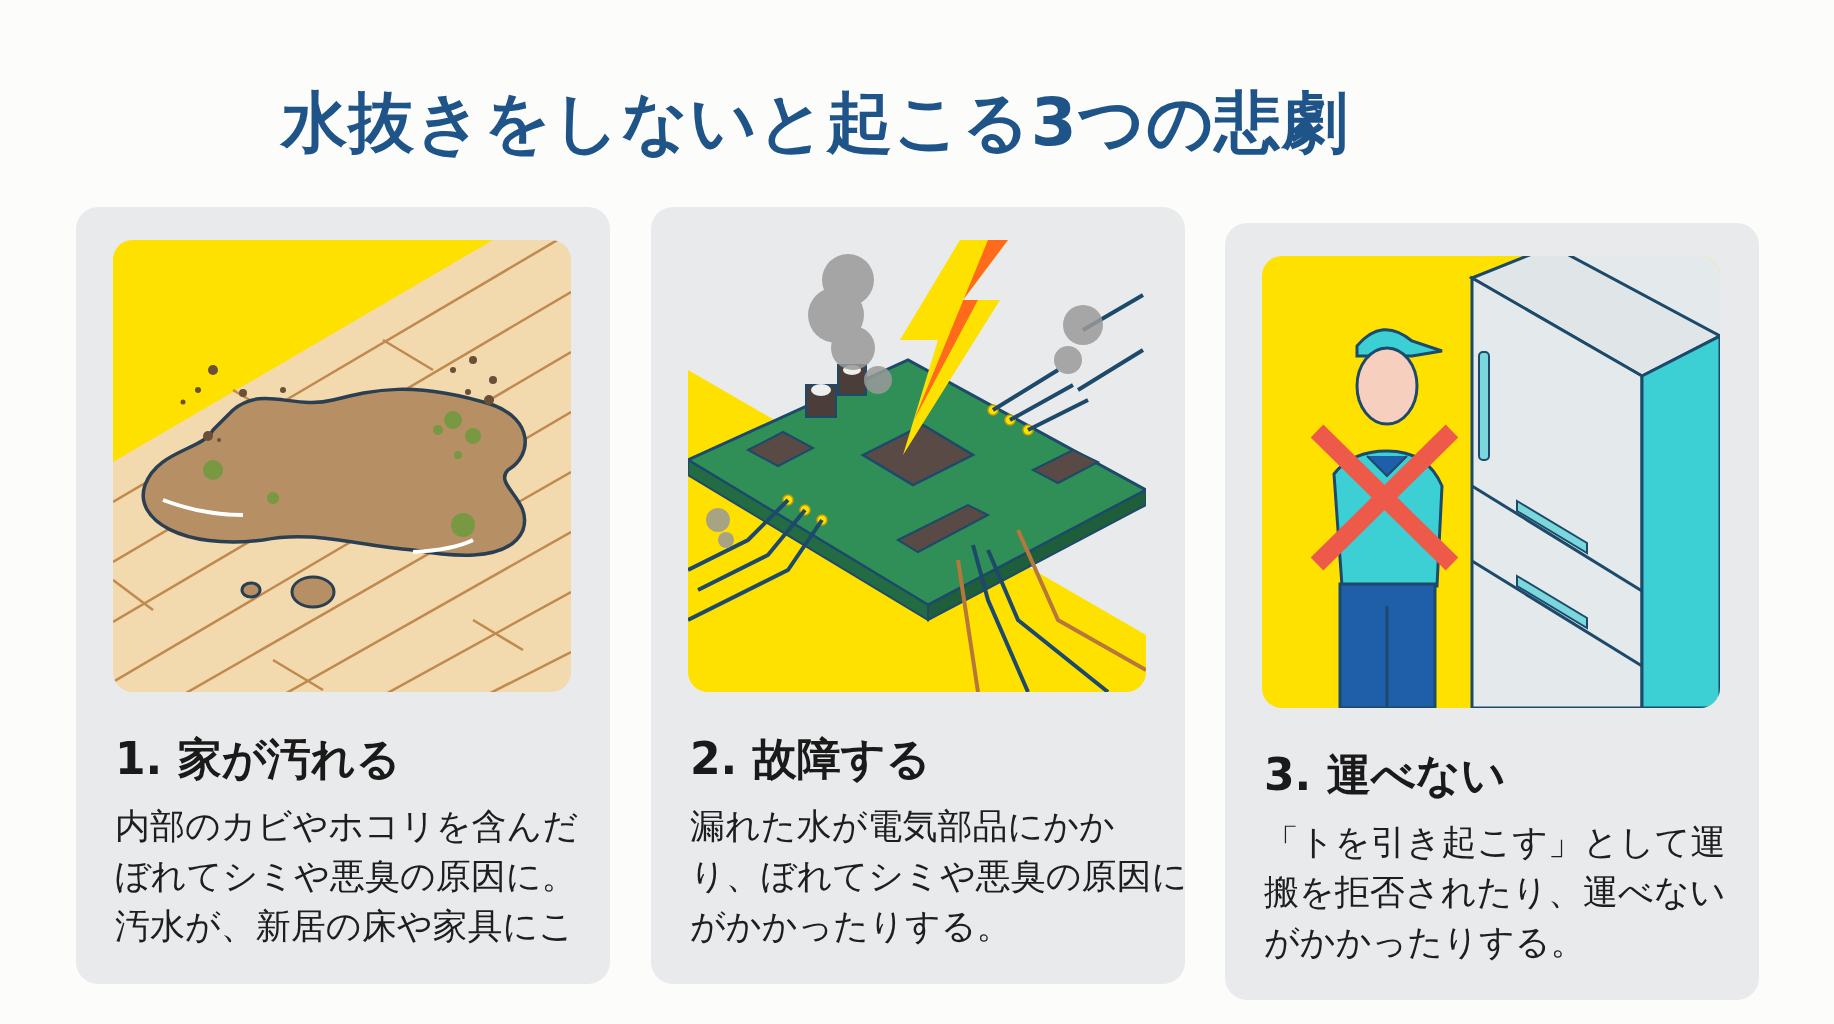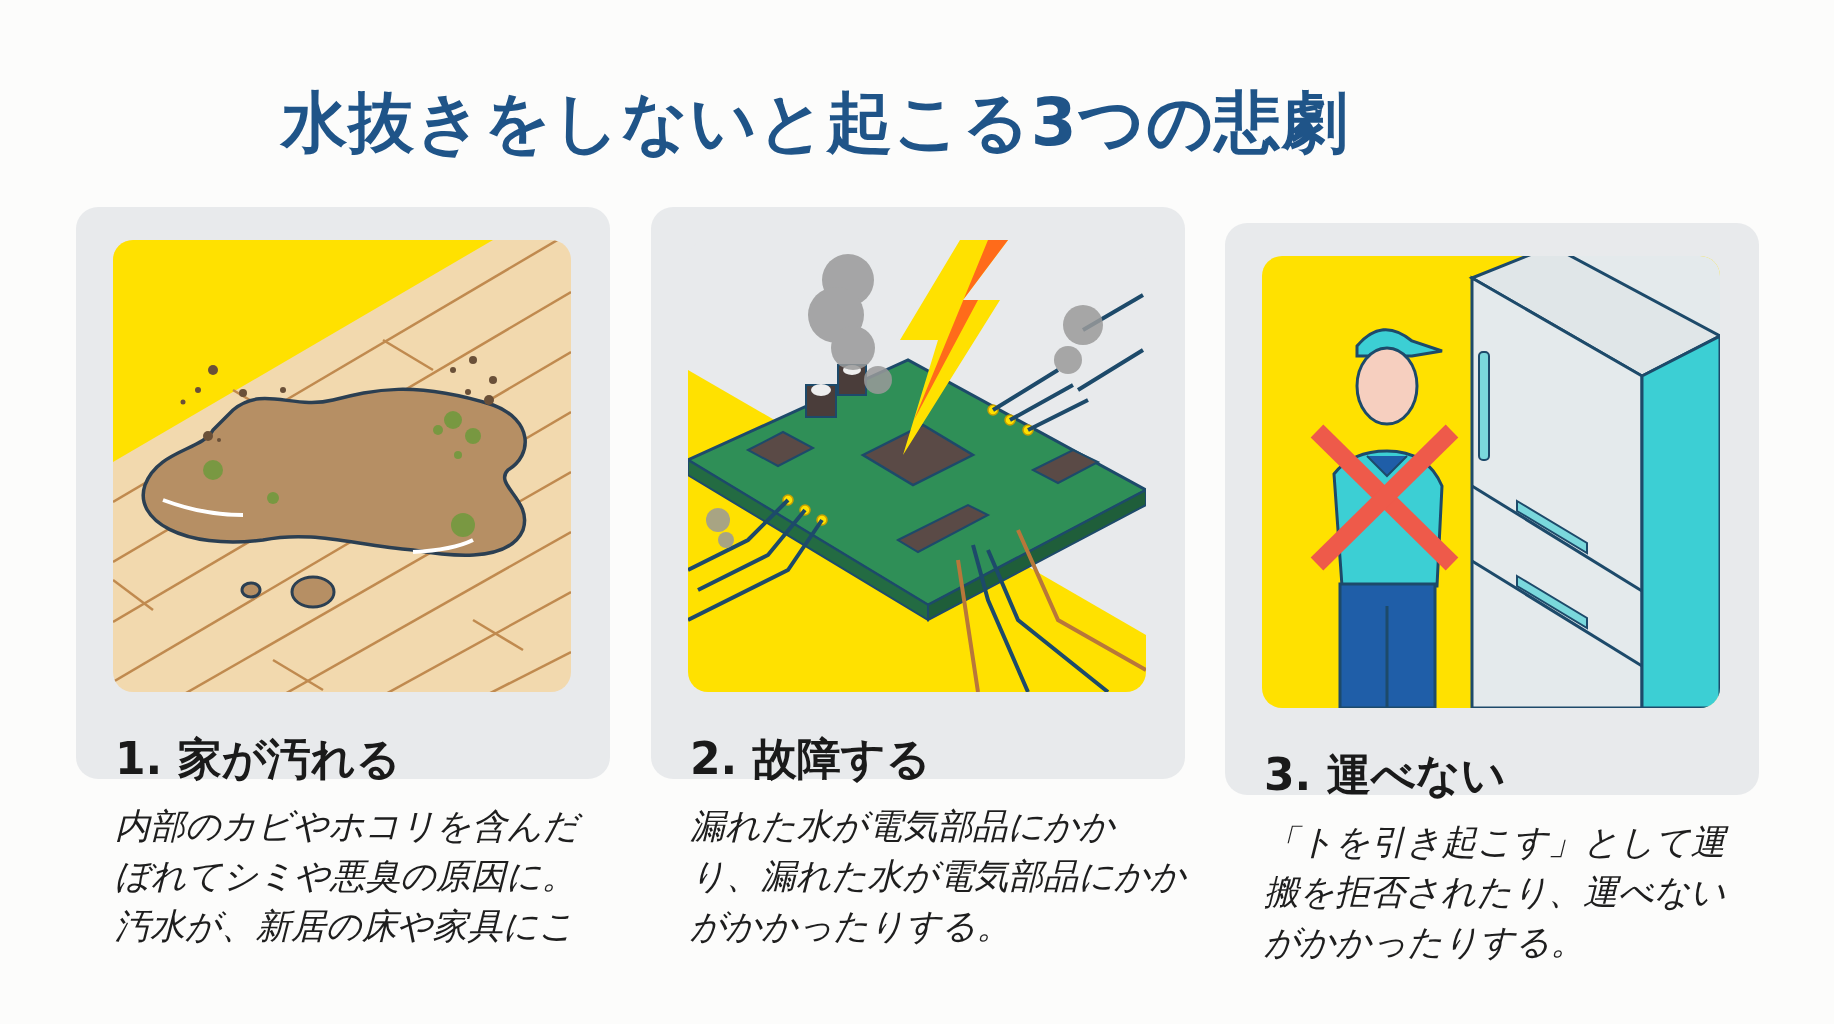--- a/index.html
+++ b/index.html
@@ -3,37 +3,37 @@
 <meta charset="utf-8">
 <style>
   * { box-sizing: border-box; margin: 0; padding: 0; }
   html, body { width: 1834px; height: 1024px; background: #fcfcfb; overflow: hidden; }
   body { font-family: "DejaVu Sans", "Liberation Sans", sans-serif; position: relative; }
   .title {
     position: absolute; left: 0; top: 78px; width: 1544px; text-align: center;
     font-size: 66px; font-weight: bold; color: #1f5488; letter-spacing: 1px; margin-left: 43px;
   }
   .card {
-    position: absolute; top: 207px; width: 534px; height: 572px;
+    position: absolute; top: 207px; width: 534px; height: 777px;
     background: #e8eaec; border-radius: 22px;
   }
   .card.c1 { left: 76px; } .card.c2 { left: 651px; } .card.c3 { left: 1225px; margin-top: 16px; }
   .illus {
     position: absolute; left: 37px; top: 33px; width: 458px; height: 452px;
     border-radius: 20px; overflow: hidden;
   }
   .illus svg { width: 100%; height: 100%; display: block; }
   .card-title {
     position: absolute; left: 39px; top: 523px; font-size: 44px; font-weight: bold; color: #1a1a1a;
   }
   .card-body {
     position: absolute; left: 39px; top: 594px; width: 470px;
     font-size: 35px; line-height: 50px; color: #1e1e1e;
   }
-  .card-body span { display: block; white-space: nowrap; font-style: italic; }
+  .card-body span { display: block; white-space: nowrap; }
 </style>
 </head>
 <body>
 
 <h1 class="title">水抜きをしないと起こる3つの悲劇</h1>
 
 <div class="card c1">
   <div class="illus">
     <svg viewBox="0 0 458 452" xmlns="http://www.w3.org/2000/svg">
       <rect width="458" height="452" fill="#f2d9ae"></rect>
@@ -135,21 +135,21 @@
         <circle cx="395" cy="85" r="20"></circle>
           <circle cx="380" cy="120" r="14"></circle>
         <circle cx="30" cy="280" r="12"></circle>
           <circle cx="38" cy="300" r="8"></circle>
       </g>
     </svg>
   </div>
   <div class="card-title">2. 故障する</div>
   <div class="card-body">
     <span>漏れた水が電気部品にかか</span>
-    <span>り、漏れた水が電気部品にかか</span>
+    <span>り、ぼれてシミや悪臭の原因に</span>
     <span>がかかったりする。</span>
   </div>
 </div>
 
 <div class="card c3">
   <div class="illus">
     <svg viewBox="0 0 458 452" xmlns="http://www.w3.org/2000/svg">
       <rect width="458" height="452" fill="#ffe100"></rect>
       <polygon points="210,30 290,0 458,0 458,452 210,452" fill="#e4eaec"></polygon>
       <polygon points="210,22 290,-10 458,80 380,120" fill="#e0e6e8" stroke="#1d4a6a" stroke-width="3"></polygon>

